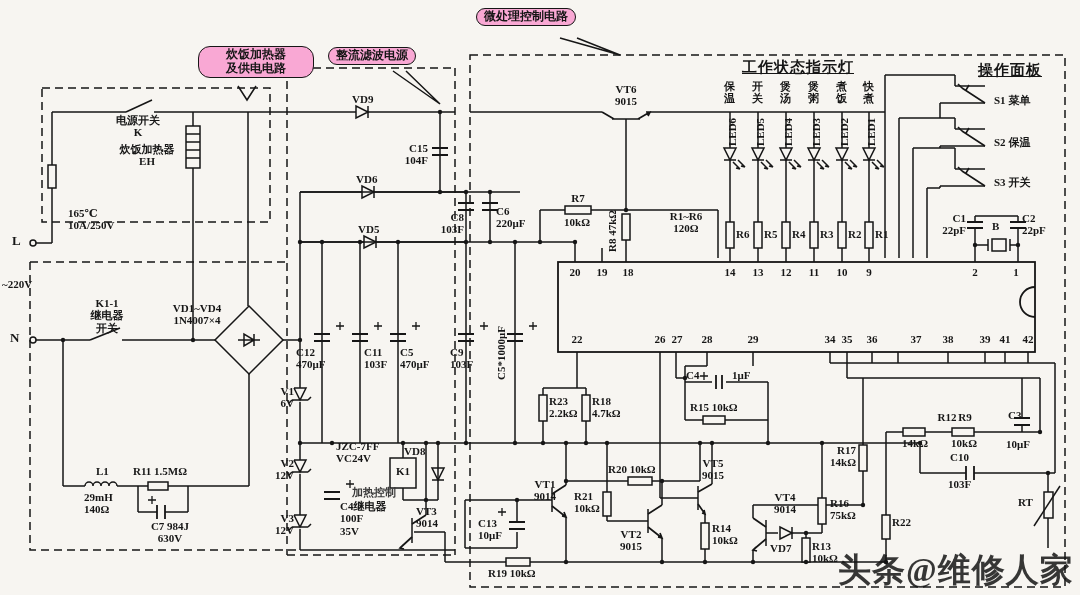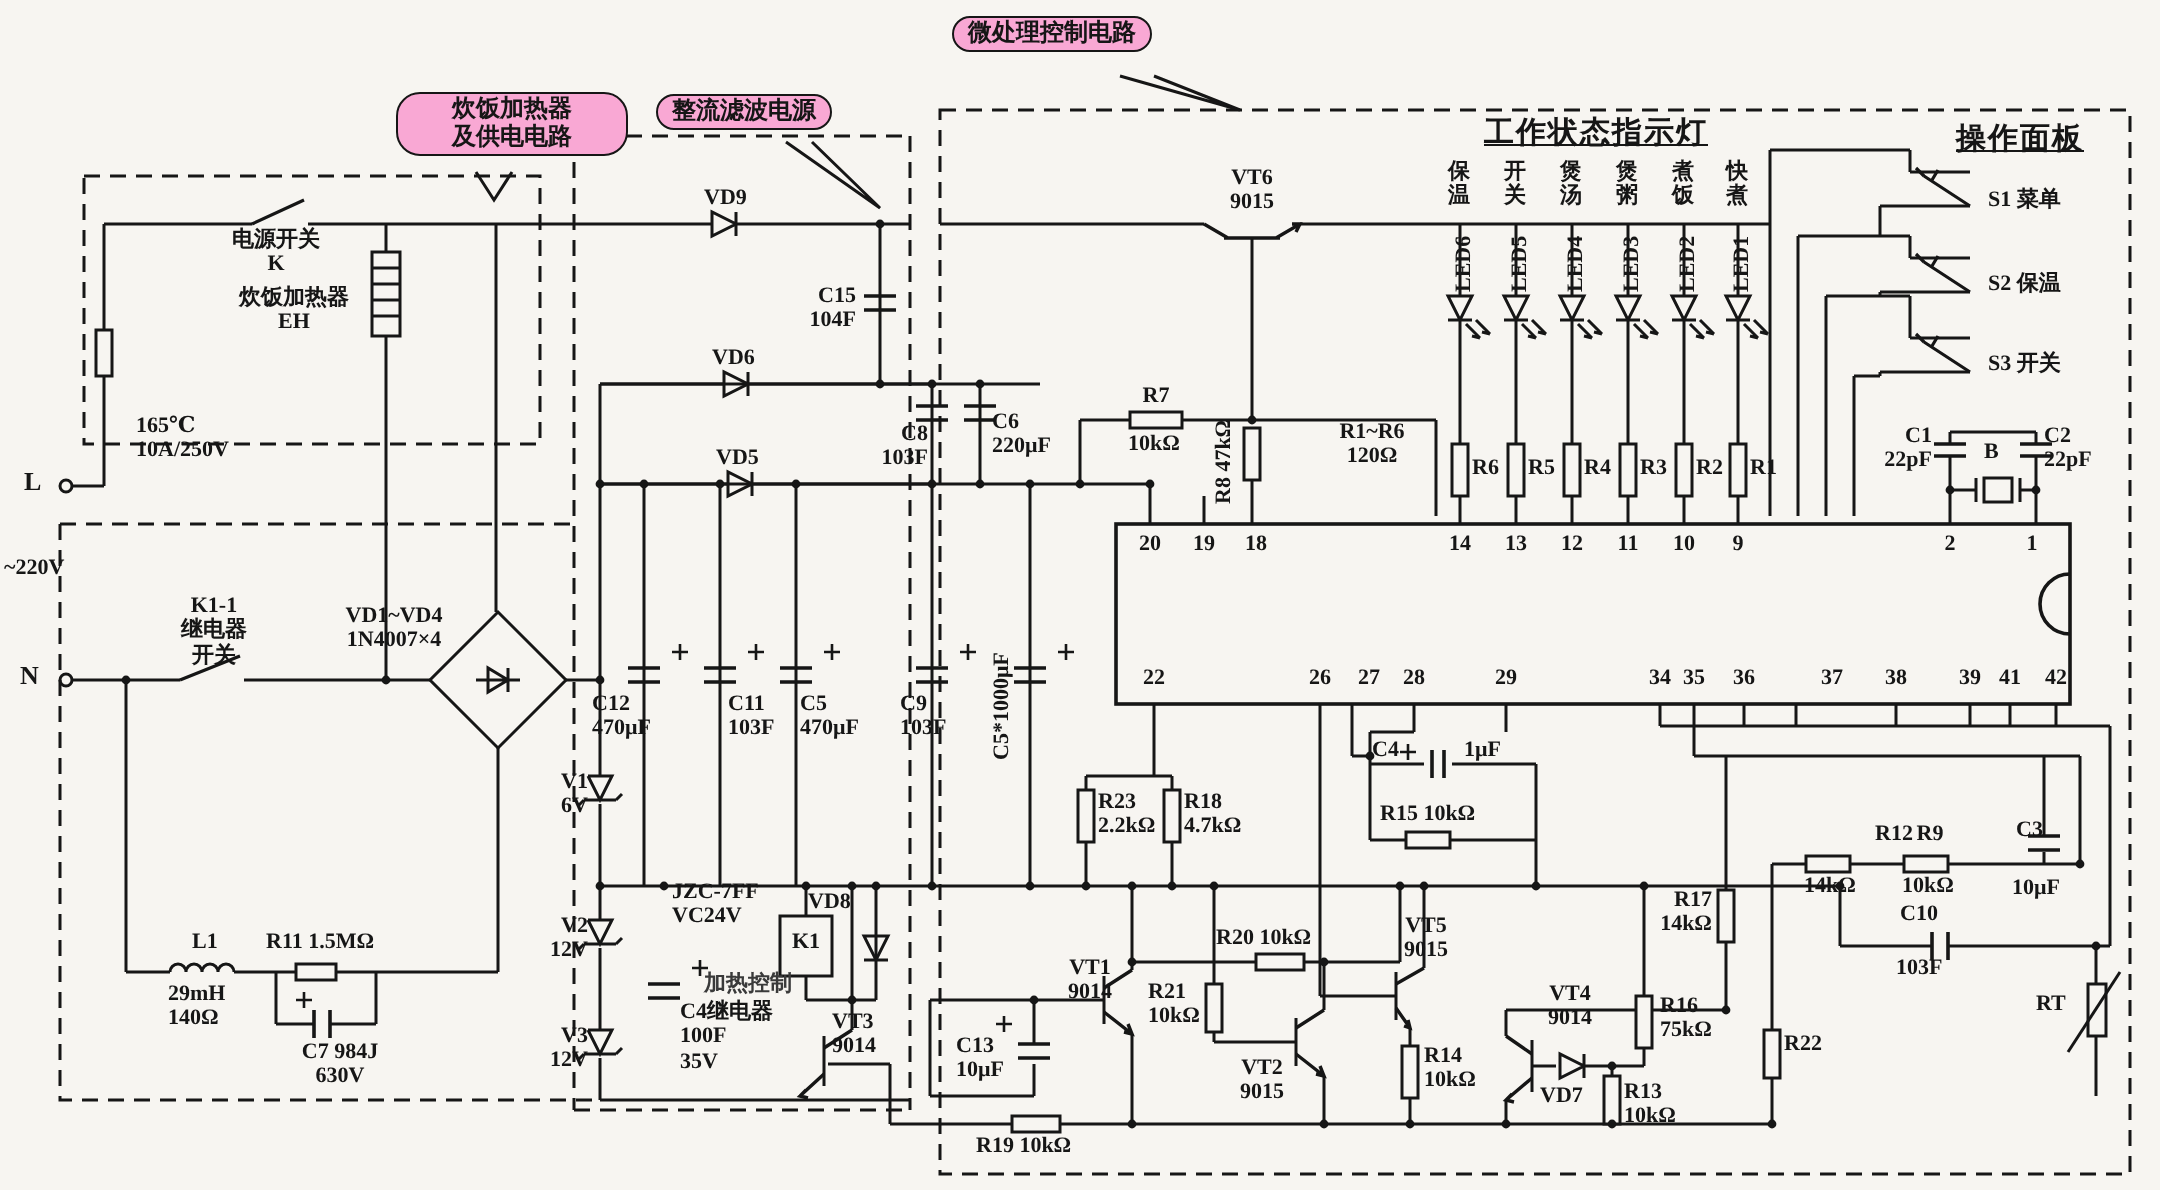--- a/index.html
+++ b/index.html
@@ -388,21 +388,21 @@
 <div class="pin" style="left:745px;top:266px;">13</div>
 <div class="pin" style="left:773px;top:266px;">12</div>
 <div class="pin" style="left:801px;top:266px;">11</div>
 <div class="pin" style="left:829px;top:266px;">10</div>
 <div class="pin" style="left:856px;top:266px;">9</div>
 <div class="pin" style="left:962px;top:266px;">2</div>
 <div class="pin" style="left:1003px;top:266px;">1</div>
 
 <div class="pin" style="left:564px;top:333px;">22</div>
 <div class="pin" style="left:647px;top:333px;">26</div>
-<div class="pin" style="left:664px;top:333px;text-align:right;">27</div>
+<div class="pin" style="left:664px;top:333px;">27</div>
 <div class="pin" style="left:694px;top:333px;">28</div>
 <div class="pin" style="left:740px;top:333px;">29</div>
 <div class="pin" style="left:817px;top:333px;">34</div>
 <div class="pin" style="left:834px;top:333px;">35</div>
 <div class="pin" style="left:859px;top:333px;">36</div>
 <div class="pin" style="left:903px;top:333px;">37</div>
 <div class="pin" style="left:935px;top:333px;">38</div>
 <div class="pin" style="left:972px;top:333px;">39</div>
 <div class="pin" style="left:992px;top:333px;">41</div>
 <div class="pin" style="left:1015px;top:333px;">42</div>
@@ -441,14 +441,15 @@
 <div class="lbl ctr" style="left:896px;top:437px;width:38px;">14kΩ</div>
 <div class="lbl ctr" style="left:950px;top:411px;width:30px;">R9</div>
 <div class="lbl ctr" style="left:944px;top:437px;width:40px;">10kΩ</div>
 <div class="lbl" style="left:1008px;top:409px;">C3</div>
 <div class="lbl" style="left:1006px;top:438px;">10μF</div>
 <div class="lbl" style="left:950px;top:451px;">C10</div>
 <div class="lbl" style="left:948px;top:478px;">103F</div>
 <div class="lbl" style="left:892px;top:516px;">R22</div>
 <div class="lbl" style="left:1018px;top:496px;">RT</div>
 
+<div class="wm-main" style="left:838px;top:548px;">头条@维修人家</div>
 
 </div>
 
 </body></html>

